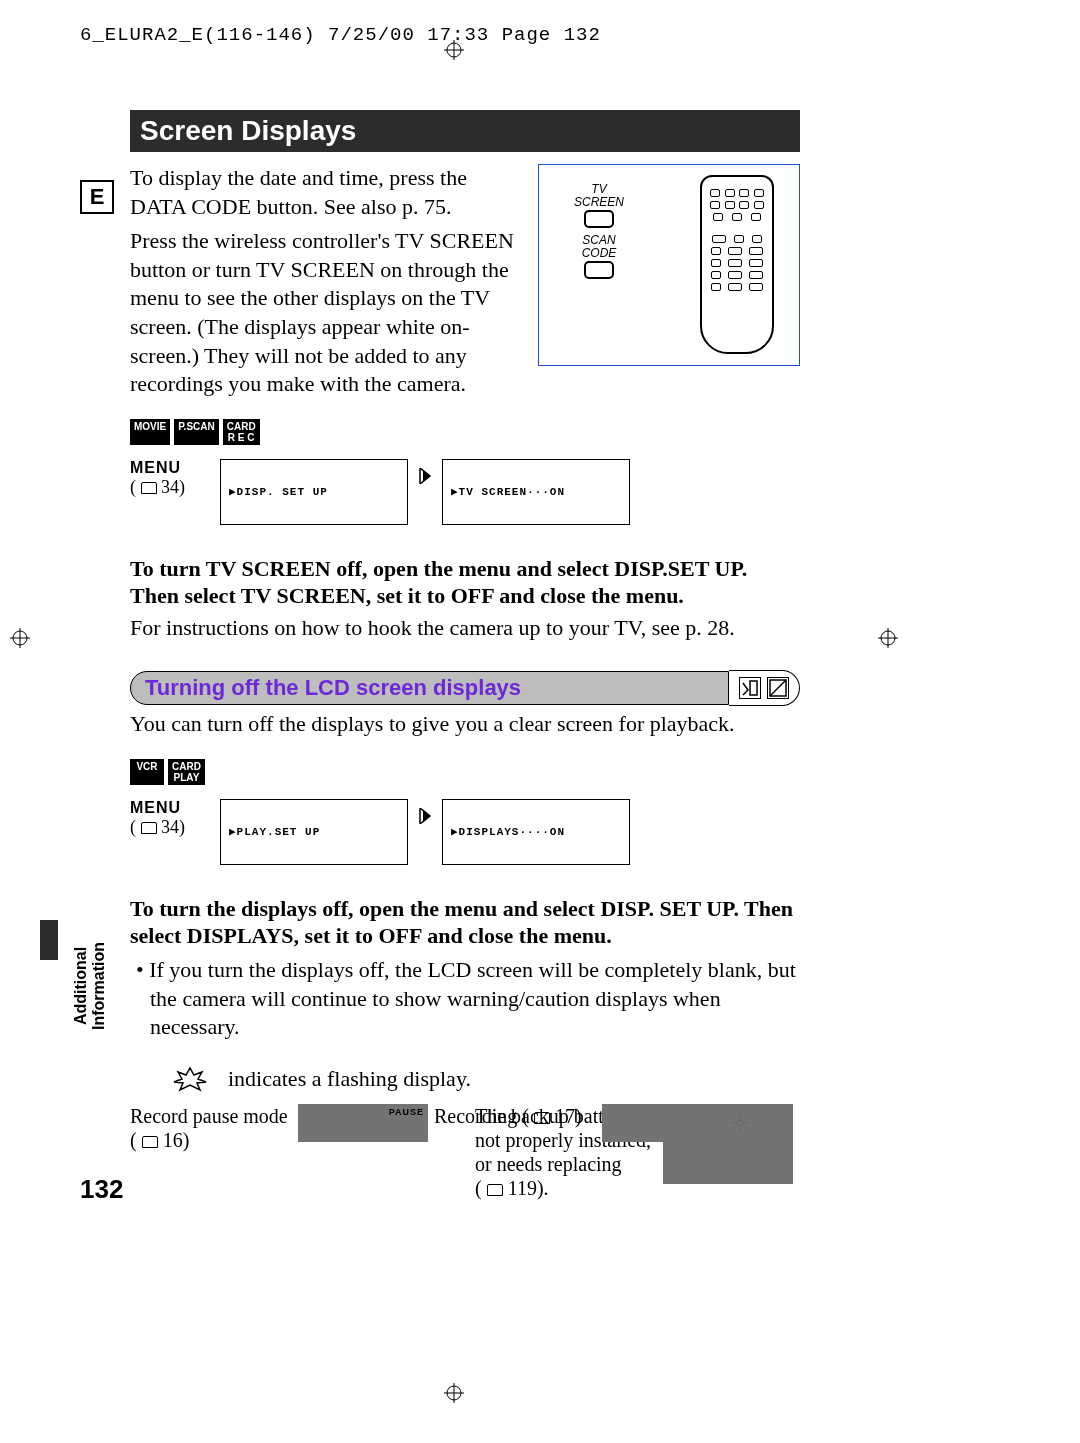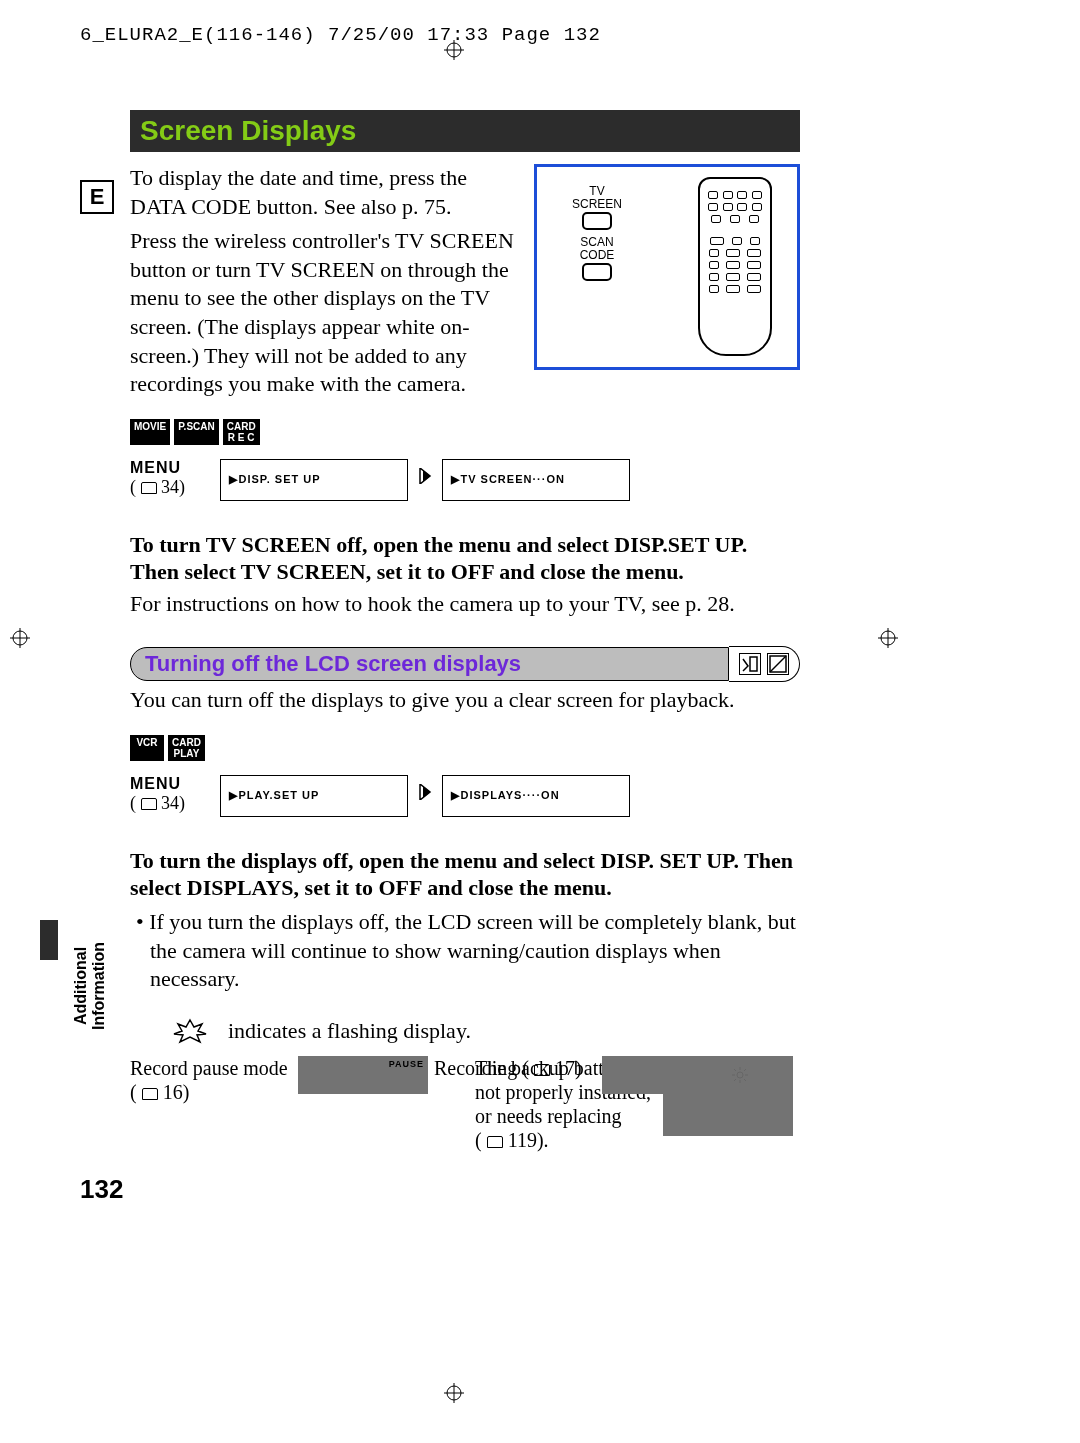--- a/index.html
+++ b/index.html
@@ -50,21 +50,21 @@
     width: 20px; height: 20px;
   }
   .page {
     position: absolute;
     top: 110px;
     left: 130px;
     width: 670px;
   }
   .title-bar {
     background: #2c2c2c;
-    color: #84cc16;
+    color: #ffffff;
     font-family: Arial, Helvetica, sans-serif;
     font-weight: bold;
     font-size: 28px;
     padding: 5px 10px;
   }
   .e-box {
     position: absolute;
     left: -50px;
     top: 70px;
     border: 2px solid #000;
@@ -82,24 +82,25 @@
   }
   .intro-text {
     flex: 1;
     font-size: 22px;
     line-height: 1.3;
     padding-right: 8px;
   }
   .remote-box {
     width: 260px;
     height: 200px;
-    border: 3px solid #1d4ed8;
+    border: 1px solid #1d4ed8;
     position: relative;
     flex-shrink: 0;
     margin-left: 4px;
+    font-style: italic;
   }
   .remote-labels {
     position: absolute;
     left: 35px;
     top: 18px;
     font-family: Arial, Helvetica, sans-serif;
     font-size: 12px;
     text-align: center;
     line-height: 1.05;
   }
@@ -182,22 +183,22 @@
     letter-spacing: 1px;
   }
   .menu-label .menu-ref {
     font-size: 18px;
   }
   .menu-step {
     border: 1px solid #000;
     height: 32px;
     display: flex;
     align-items: center;
-    padding: 4px 8px;
-    font-family: Liberation Sans, sans-serif;
+    padding: 16px 8px;
+    font-family: Liberation Mono, monospace;
     font-weight: bold;
     font-size: 11px;
     letter-spacing: 1px;
   }
   .menu-step-1 { width: 170px; }
   .menu-step-2 { width: 170px; }
   .menu-arrow {
     display: flex;
     align-items: center;
     height: 34px;

